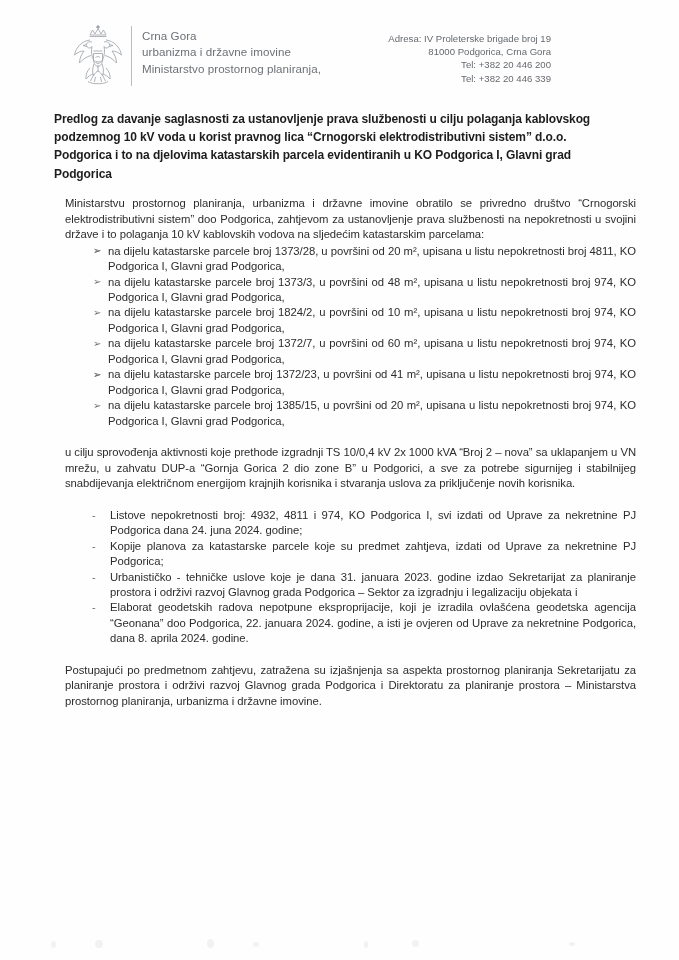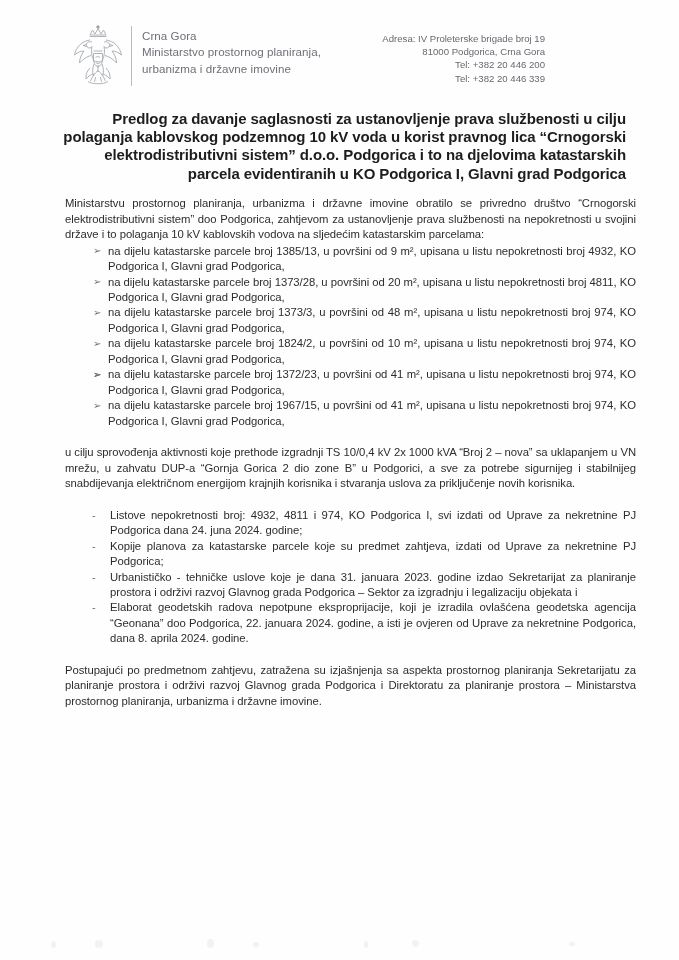--- a/index.html
+++ b/index.html
@@ -62,37 +62,37 @@
     width: 250px;
     color: #6d7177;
     font-size: 11.6px;
     line-height: 16.3px;
     letter-spacing: 0.05px;
   }
   .ministry-block .line { white-space: nowrap; }
 
   .address-block {
     position: absolute;
-    right: 54px;
+    right: 48px;
     top: 10px;
     text-align: right;
     color: #65696e;
     font-size: 9.6px;
     line-height: 13.2px;
   }
 
   
   .doc-title {
     position: absolute;
     left: 54px;
     top: 110px;
     width: 572px;
-    text-align: right;
+    text-align: left;
     font-weight: bold;
-    font-size: 15px;
+    font-size: 12px;
     line-height: 18.2px;
     color: #1d1d1d;
     letter-spacing: -0.1px;
   }
 
   
   .body-area {
     position: absolute;
     left: 65px;
     top: 196px;
@@ -207,68 +207,68 @@
           <path d="M23 52 L20.5 57 M25.5 53 L24.5 58 M30.5 53 L31.5 58 M33 52 L35.5 57"></path>
           <path d="M18 57.5 C22 60.5 34 60.5 38 57.5"></path>
         </g>
       </svg>
     </div>
 
     <div class="header-divider"></div>
 
     <div class="ministry-block">
       <div class="line">Crna Gora</div>
+      <div class="line">urbanizma i državne imovine</div>
       <div class="line">Ministarstvo prostornog planiranja,</div>
-      <div class="line">urbanizma i državne imovine</div>
     </div>
 
     <div class="address-block">
       <div>Adresa: IV Proleterske brigade broj 19</div>
       <div>81000 Podgorica, Crna Gora</div>
       <div>Tel: +382 20 446 200</div>
       <div>Tel: +382 20 446 339</div>
     </div>
   </div>
 
   <div class="doc-title">Predlog za davanje saglasnosti za ustanovljenje prava službenosti u cilju polaganja kablovskog podzemnog 10 kV voda u korist pravnog lica “Crnogorski elektrodistributivni sistem” d.o.o. Podgorica i to na djelovima katastarskih parcela evidentiranih u KO Podgorica I, Glavni grad Podgorica</div>
 
   <div class="body-area">
 
     <p class="para nostretch">Ministarstvu prostornog planiranja, urbanizma i državne imovine obratilo se privredno društvo “Crnogorski elektrodistributivni sistem” doo Podgorica, zahtjevom za ustanovljenje prava službenosti na nepokretnosti u svojini države i to polaganja 10 kV kablovskih vodova na sljedećim katastarskim parcelama:</p>
 
     <ul class="arrow-list">
       <li>
         <span class="bullet">➢</span>
-        <span>na dijelu katastarske parcele broj 1385/13, u površini od 9 m², upisana u listu nepokretnosti broj 4932, KO Podgorica I, Glavni grad Podgorica,</span>
       </li>
       <li>
         <span class="bullet">➢</span>
         <span>na dijelu katastarske parcele broj 1373/28, u površini od 20 m², upisana u listu nepokretnosti broj 4811, KO Podgorica I, Glavni grad Podgorica,</span>
       </li>
       <li>
         <span class="bullet">➢</span>
         <span>na dijelu katastarske parcele broj 1373/3, u površini od 48 m², upisana u listu nepokretnosti broj 974, KO Podgorica I, Glavni grad Podgorica,</span>
       </li>
       <li>
         <span class="bullet">➢</span>
         <span>na dijelu katastarske parcele broj 1824/2, u površini od 10 m², upisana u listu nepokretnosti broj 974, KO Podgorica I, Glavni grad Podgorica,</span>
       </li>
       <li>
         <span class="bullet">➢</span>
+        <span>na dijelu katastarske parcele broj 1372/7, u površini od 60 m², upisana u listu nepokretnosti broj 974, KO Podgorica I, Glavni grad Podgorica,</span>
       </li>
       <li>
         <span class="bullet">➢</span>
       </li>
       <li>
         <span class="bullet">➢</span>
         <span>na dijelu katastarske parcele broj 1372/23, u površini od 41 m², upisana u listu nepokretnosti broj 974, KO Podgorica I, Glavni grad Podgorica,</span>
       </li>
       <li>
         <span class="bullet">➢</span>
-        <span>na dijelu katastarske parcele broj 1967/15, u površini od 41 m², upisana u listu nepokretnosti broj 974, KO Podgorica I, Glavni grad Podgorica,</span>
+        <span>na dijelu katastarske parcele broj 1385/15, u površini od 20 m², upisana u listu nepokretnosti broj 974, KO Podgorica I, Glavni grad Podgorica,</span>
       </li>
     </ul>
 
     <div class="gap-l"></div>
 
     <p class="para nostretch">u cilju sprovođenja aktivnosti koje prethode izgradnji TS 10/0,4 kV 2x 1000 kVA “Broj 2 – nova” sa uklapanjem u VN mrežu, u zahvatu DUP-a “Gornja Gorica 2 dio zone B” u Podgorici, a sve za potrebe sigurnijeg i stabilnijeg snabdijevanja električnom energijom krajnjih korisnika i stvaranja uslova za priključenje novih korisnika.</p>
 
     <div class="gap-l"></div>
 
 

